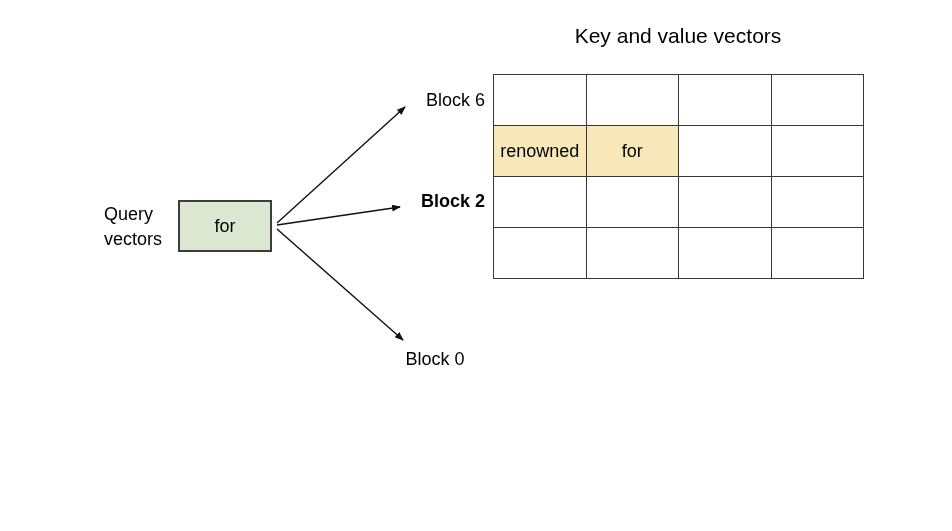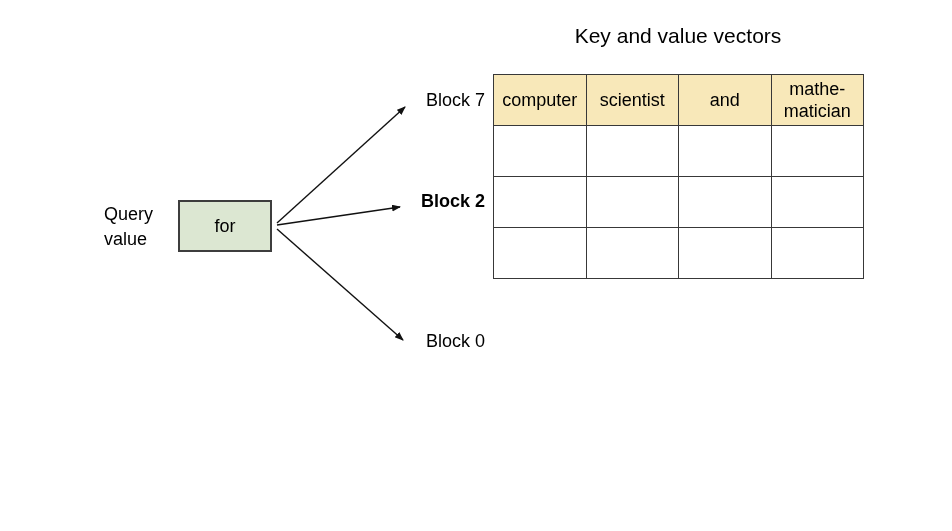--- a/index.html
+++ b/index.html
@@ -19,21 +19,21 @@
     position:absolute;left:178px;top:200px;width:94px;height:52px;box-sizing:border-box;
     background:var(--query-box,#dce7d2);border:2px solid #3d3d3d;
     display:flex;align-items:center;justify-content:center;font-size:18px;
   }
   .block-label{
     position:absolute;left:385px;width:100px;text-align:right;
     font-size:18px;line-height:20px;
   }
   .block-1{top:90px;}
   .block-2{top:191px;font-weight:bold;}
-  .block-0{top:331px;}
+  .block-0{top:349px;text-align:center;}
   .arrows{position:absolute;left:0;top:0;width:952px;height:531px;pointer-events:none;}
   .kv-table{
     position:absolute;left:493px;top:74px;width:370px;
     border-collapse:collapse;table-layout:fixed;
   }
   .kv-table td{
     border:1.5px solid var(--table-border,#383838);
     width:92.5px;height:51px;padding:0;box-sizing:border-box;
     text-align:center;vertical-align:middle;
     font-size:18px;line-height:22px;white-space:pre-line;
@@ -42,53 +42,52 @@
   .kv-table td[data-filled="true"]{background:var(--highlight-cell,#f8e8b9);}
 </style>
 </head>
 <body>
 
 <div class="canvas">
 
   <div class="title">Key and value vectors</div>
 
   <div class="query-label">Query
-value</div>
+vectors</div>
 
   <div class="query-box">
     <span>for</span>
   </div>
 
-  <div class="block-label block-1">Block 7</div>
+  <div class="block-label block-1">Block 6</div>
   <div class="block-label block-2">Block 2</div>
   <div class="block-label block-0">Block 0</div>
 
   <svg class="arrows" viewBox="0 0 952 531" xmlns="http://www.w3.org/2000/svg">
     <defs>
       <marker id="ah" markerWidth="11" markerHeight="9" refX="8" refY="3.5" orient="auto" markerUnits="userSpaceOnUse">
         <path d="M0,0 L9,3.5 L0,7 Z" fill="#111111"></path>
       </marker>
     </defs>
     <line x1="277" y1="223" x2="405" y2="107" stroke="#111111" stroke-width="1.4" marker-end="url(#ah)"></line>
     <line x1="277" y1="225" x2="400" y2="207" stroke="#111111" stroke-width="1.4" marker-end="url(#ah)"></line>
     <line x1="277" y1="229" x2="403" y2="340" stroke="#111111" stroke-width="1.4" marker-end="url(#ah)"></line>
   </svg>
 
   <table class="kv-table">
     <tbody>
       <tr>
-        <td data-filled="true">computer</td>
-        <td data-filled="true">scientist</td>
-        <td data-filled="true">and</td>
-        <td data-filled="true">mathe-
-matician</td>
+        <td data-filled="false"></td>
+        <td data-filled="false"></td>
+        <td data-filled="false"></td>
+        <td data-filled="false"></td>
       </tr>
       <tr>
-        <td data-filled="false"></td>
-        <td data-filled="false"></td>
+        <td data-filled="true">renowned</td>
+        <td data-filled="true">for</td>
         <td data-filled="false"></td>
         <td data-filled="false"></td>
       </tr>
       <tr>
         <td data-filled="false"></td>
         <td data-filled="false"></td>
         <td data-filled="false"></td>
         <td data-filled="false"></td>
       </tr>
       <tr>

